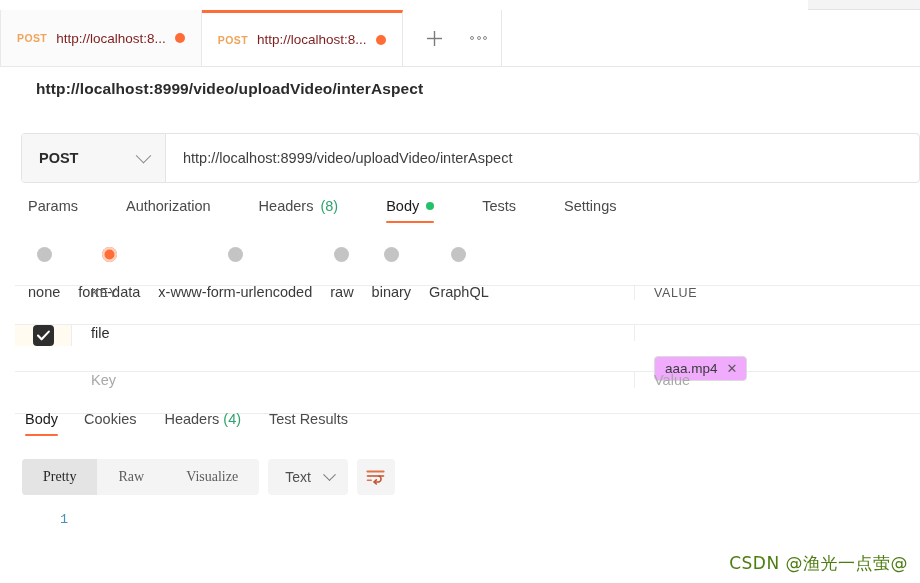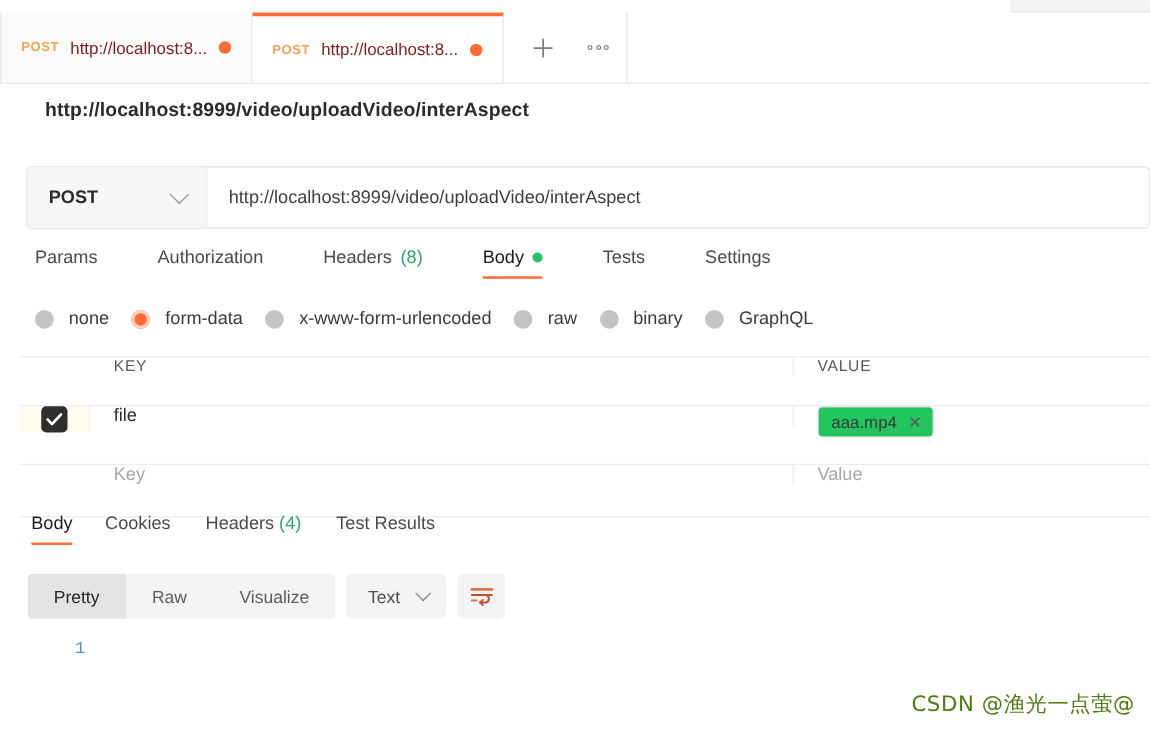--- a/index.html
+++ b/index.html
@@ -219,23 +219,24 @@
     top: 247px;
     display: flex;
     align-items: center;
     gap: 11px;
     font-size: 14.5px;
     color: #3b3b3b;
   }
   .radio-opt {
     display: flex;
     align-items: center;
-    gap: 12px;
+    gap: 22px;
     cursor: pointer;
     padding-right: 7px;
+    flex-direction: column;
   }
   .radio {
     width: 15px;
     height: 15px;
     border-radius: 50%;
     background: #c4c4c4;
     flex: 0 0 auto;
   }
   .radio.selected {
     background: #ff6c37;
@@ -310,21 +311,22 @@
   .checkbox svg { display: block; }
   .file-chip {
     display: inline-flex;
     align-items: center;
     gap: 9px;
     border: 1px solid #dcdcdc;
     border-radius: 4px;
     padding: 4px 9px 4px 10px;
     font-size: 13.5px;
     color: #3a3a3a;
-    background: #22c55e;
+    background: #f0abfc;
+    margin-top: 31px;
   }
   .chip-x {
     color: #5a5a5a;
     font-size: 13px;
     cursor: pointer;
     line-height: 1;
   }
 
   
   .resp-tabs {
@@ -373,20 +375,21 @@
     overflow: hidden;
     height: 36px;
   }
   .seg {
     display: flex;
     align-items: center;
     padding: 0 21px;
     font-size: 14px;
     color: #5d5d5d;
     cursor: pointer;
+    font-family: Liberation Serif, serif;
   }
   .seg.active {
     background: #e4e4e4;
     color: #252525;
   }
   .fmt-select {
     display: flex;
     align-items: center;
     gap: 14px;
     height: 36px;

